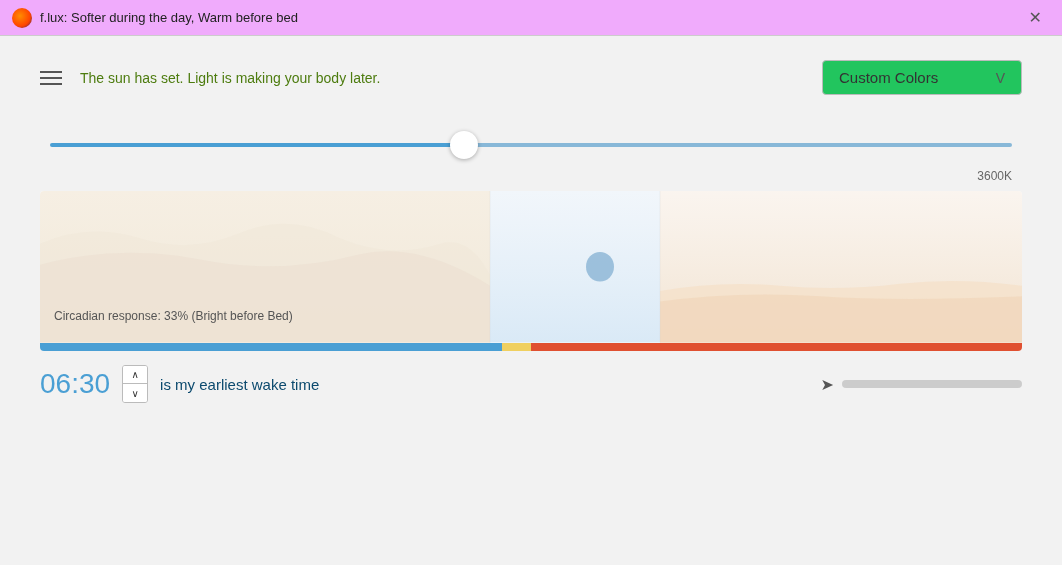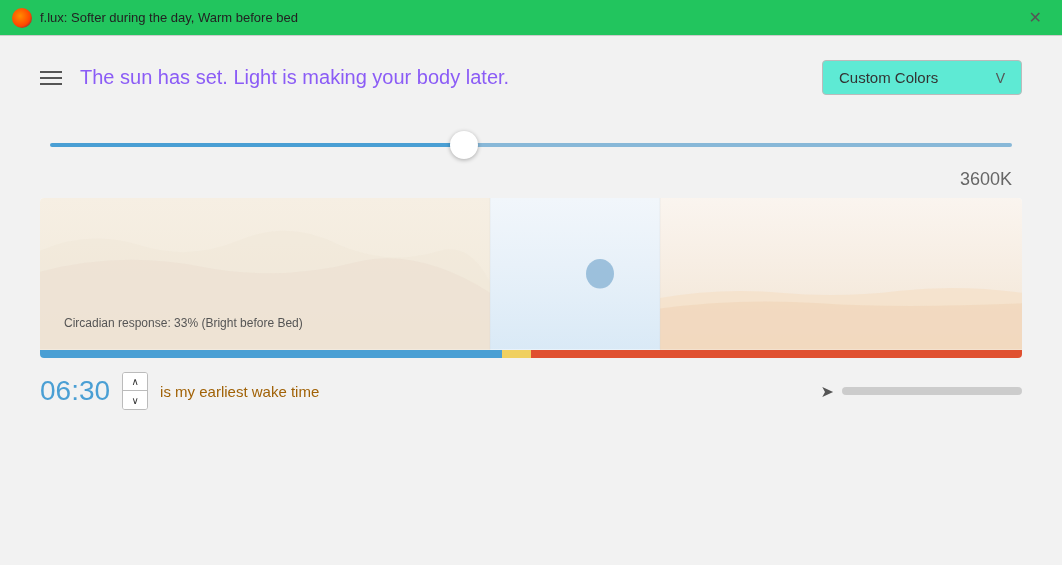--- a/index.html
+++ b/index.html
@@ -4,21 +4,21 @@
   <style>
     * { box-sizing: border-box; margin: 0; padding: 0; }
     body {
       font-family: 'Segoe UI', Arial, sans-serif;
       background: #e8e8e8;
       width: 1062px;
       height: 565px;
       overflow: hidden;
     }
     .title-bar {
-      background: #22c55e;
+      background: #f0abfc;
       border-bottom: 1px solid #ccc;
       display: flex;
       align-items: center;
       justify-content: space-between;
       padding: 0 12px;
       height: 36px;
     }
     .title-bar-left {
       display: flex;
       align-items: center;
@@ -71,28 +71,28 @@
       gap: 4px;
       cursor: pointer;
     }
     .hamburger-icon span {
       display: block;
       width: 22px;
       height: 2px;
       background: #555;
     }
     .header-message {
-      font-size: 20px;
-      color: #8b5cf6;
+      font-size: 14px;
+      color: #4d7c0f;
     }
     .custom-colors-btn {
       display: flex;
       align-items: center;
       gap: 8px;
-      background: #5eead4;
+      background: #22c55e;
       border: 1px solid #bbb;
       border-radius: 4px;
       padding: 8px 16px;
       font-size: 15px;
       color: #333;
       cursor: pointer;
       min-width: 200px;
       justify-content: space-between;
     }
     .chevron-down {
@@ -125,21 +125,21 @@
       transform: translateY(-50%);
       width: 28px;
       height: 28px;
       background: white;
       border-radius: 50%;
       box-shadow: 0 1px 4px rgba(0,0,0,0.3);
       cursor: pointer;
     }
     .slider-label {
       text-align: right;
-      font-size: 18px;
+      font-size: 12px;
       color: #666;
       margin-top: 4px;
     }
 
     
     .solar-time {
       text-align: center;
       font-size: 15px;
       color: #4a9fd4;
       margin: 10px 0 20px 0;
@@ -154,21 +154,21 @@
       overflow: hidden;
       margin-bottom: 0;
     }
     .chart-svg {
       width: 100%;
       height: 100%;
     }
     .circadian-label {
       position: absolute;
       bottom: 28px;
-      left: 24px;
+      left: 14px;
       font-size: 12px;
       color: #555;
     }
     .color-bar {
       position: absolute;
       bottom: 0;
       left: 0;
       right: 0;
       height: 8px;
       display: flex;
@@ -211,21 +211,21 @@
       cursor: pointer;
       font-size: 10px;
       color: #333;
       display: flex;
       align-items: center;
       justify-content: center;
     }
     .stepper-btn:last-child { border-bottom: none; }
     .wake-time-label {
       font-size: 15px;
-      color: #a16207;
+      color: #0c4a6e;
     }
     .location-section {
       display: flex;
       align-items: center;
       gap: 8px;
     }
     .location-icon {
       color: #555;
       font-size: 16px;
     }

